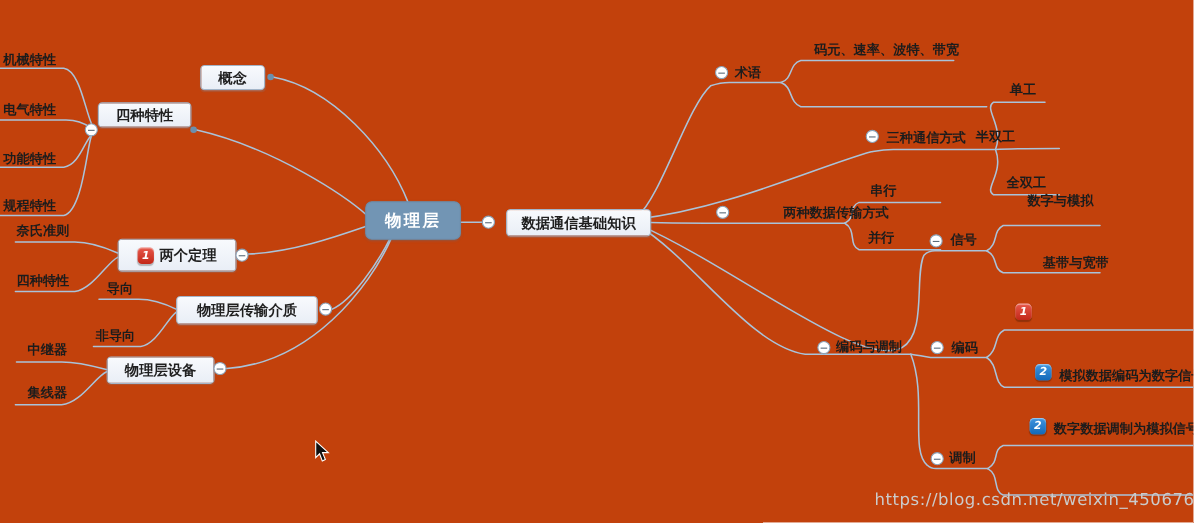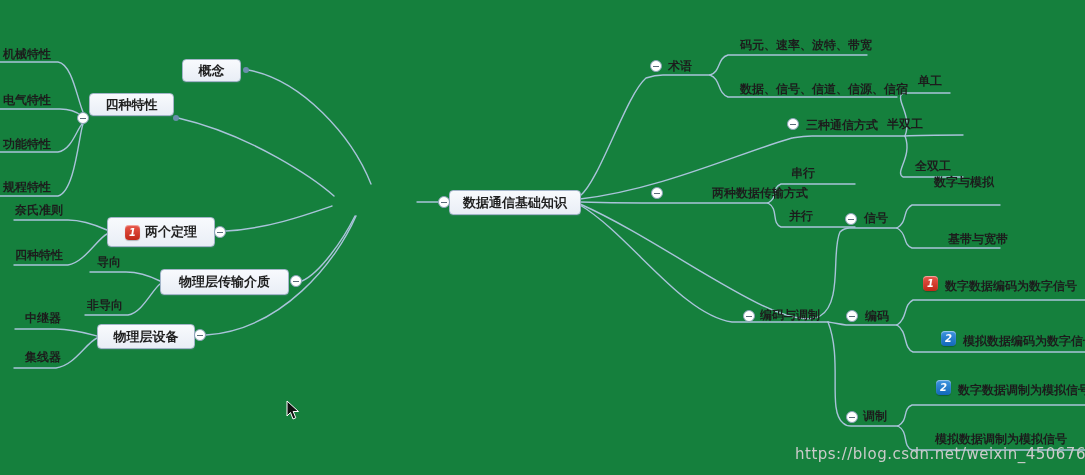--- a/index.html
+++ b/index.html
@@ -1,17 +1,17 @@
 <!DOCTYPE html>
 <html><head>
 <meta charset="utf-8">
 <style>
   html,body{margin:0;padding:0;background:#fdfdfe;}
   #canvas{position:relative;width:1085px;height:475px;overflow:hidden;
-          font-family:"DejaVu Sans",sans-serif;background:#15803d;}
+          font-family:"DejaVu Sans",sans-serif;background:#c2410c;}
   svg.lines{position:absolute;left:0;top:0;pointer-events:none;}
   .leaf{position:absolute;font-size:12px;font-weight:bold;color:#1c1c1c;white-space:nowrap;line-height:14px;}
   .box{position:absolute;display:flex;align-items:center;justify-content:center;gap:5px;
        background:linear-gradient(#f8fafd,#e9eef6);border:1px solid #a3b5c9;border-radius:4px;
        font-size:13px;font-weight:bold;color:#1f1f1f;white-space:nowrap;box-shadow:0 1px 1px rgba(120,140,160,.25);}
   .root{position:absolute;display:flex;align-items:center;justify-content:center;
         background:#7295b4;border:1px solid #6b8dab;border-radius:6px;color:#fff;
         font-size:15px;font-weight:bold;letter-spacing:2px;box-shadow:0 1px 2px rgba(90,110,130,.4);white-space:nowrap;}
   .toggle{position:absolute;width:12px;height:12px;border:1px solid #8aa2b8;border-radius:50%;
           background:#fff;box-sizing:border-box;}
@@ -106,51 +106,51 @@
     <span class="badge red">1</span>
     <span>两个定理</span>
   </div>
   <div class="box" style="left:97px;top:324px;width:96px;height:23px">
     <span>物理层设备</span>
   </div>
   <div class="box" style="left:160px;top:269px;width:127px;height:24px">
     <span>物理层传输介质</span>
   </div>
 
-  <div class="box" style="left:449px;top:190px;width:130px;height:23px">
+  <div class="root" style="left:332px;top:183px;width:85px;height:33px">
+    <span>物理层</span>
+  </div>
+  <div class="box" style="left:460px;top:190px;width:130px;height:23px">
     <span>数据通信基础知识</span>
   </div>
 
   <div class="leaf" style="left:668px;top:59px">术语</div>
   <div class="leaf" style="left:740px;top:38px">码元、速率、波特、带宽</div>
-  <div class="leaf" style="left:740px;top:82px">数据、信号、信道、信源、信宿</div>
   <div class="leaf" style="left:806px;top:118px">三种通信方式</div>
   <div class="leaf" style="left:918px;top:74px">单工</div>
   <div class="leaf" style="left:887px;top:117px">半双工</div>
   <div class="leaf" style="left:915px;top:159px">全双工</div>
   <div class="leaf" style="left:712px;top:186px">两种数据传输方式</div>
   <div class="leaf" style="left:791px;top:166px">串行</div>
   <div class="leaf" style="left:789px;top:209px">并行</div>
   <div class="leaf" style="left:864px;top:211px">信号</div>
   <div class="leaf" style="left:934px;top:175px">数字与模拟</div>
   <div class="leaf" style="left:948px;top:232px">基带与宽带</div>
   <div class="leaf" style="left:760px;top:308px">编码与调制</div>
   <div class="leaf" style="left:865px;top:309px">编码</div>
   <div class="leaf" style="left:863px;top:409px">调制</div>
 
   <span class="badge red abs" style="left:923px;top:276px">1</span>
-  <div class="rowtext" style="left:945px;top:278px">数字数据编码为数字信号</div>
 
   <span class="badge blue abs" style="left:941px;top:331px">2</span>
   <div class="rowtext" style="left:963px;top:333px">模拟数据编码为数字信号</div>
 
   <span class="badge blue abs" style="left:936px;top:380px">2</span>
   <div class="rowtext" style="left:958px;top:382px">数字数据调制为模拟信号</div>
 
-  <div class="rowtext" style="left:935px;top:431px">模拟数据调制为模拟信号</div>
 
   <span class="toggle" style="left:77px;top:112px"></span>
   <span class="toggle" style="left:214px;top:226px"></span>
   <span class="toggle" style="left:290px;top:275px"></span>
   <span class="toggle" style="left:194px;top:329px"></span>
   <span class="toggle" style="left:438px;top:196px"></span>
   <span class="toggle" style="left:650px;top:60px"></span>
   <span class="toggle" style="left:787px;top:118px"></span>
   <span class="toggle" style="left:651px;top:187px"></span>
   <span class="toggle" style="left:845px;top:213px"></span>

